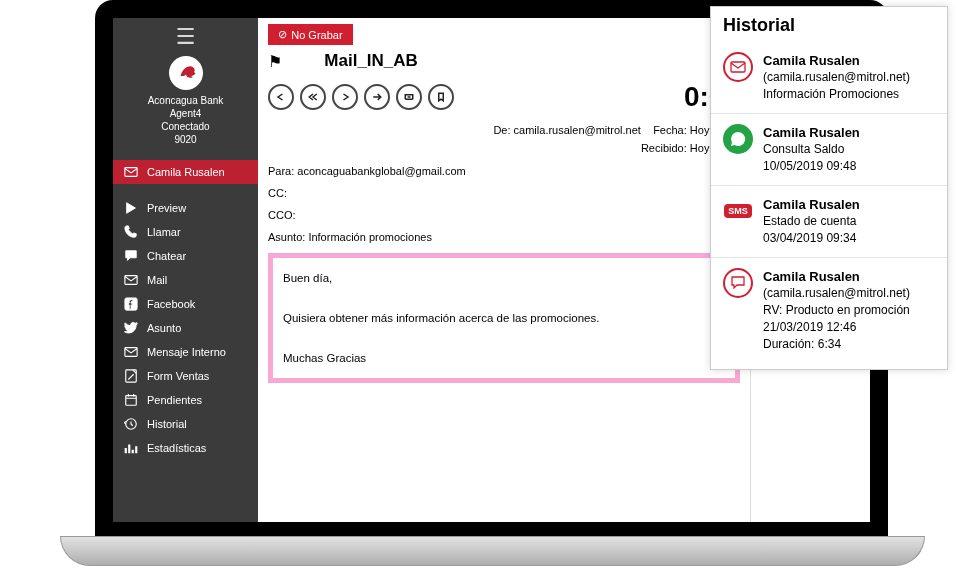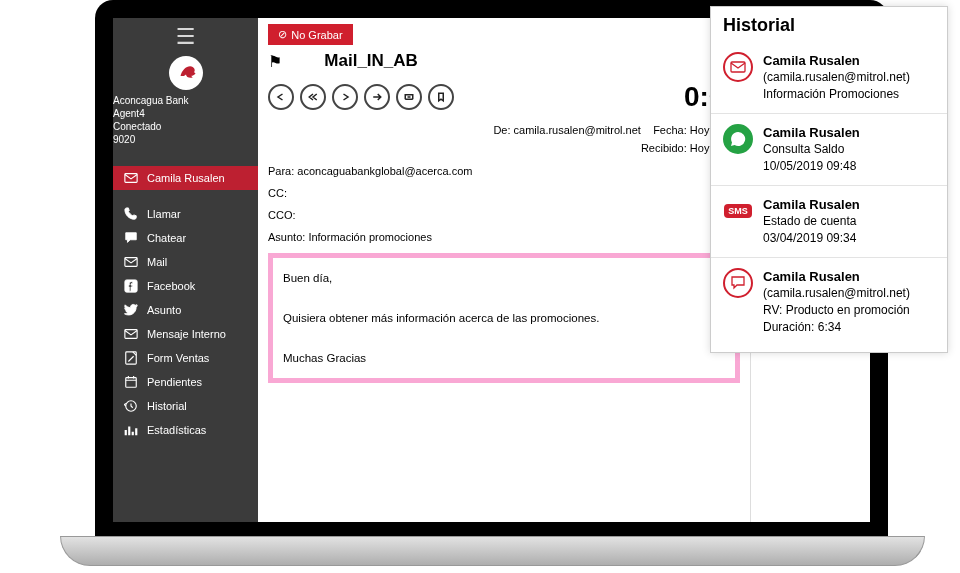--- a/index.html
+++ b/index.html
@@ -6,21 +6,21 @@
 body { background:#fff; width:960px; height:573px; position:relative; overflow:hidden; }
 
 
 .laptop { position:absolute; left:95px; top:0; width:793px; height:540px; background:#000; border-radius:18px 18px 0 0; padding:18px; }
 .laptop-base { position:absolute; left:60px; top:536px; width:865px; height:30px; background:linear-gradient(#e2e2e2,#aeaeae); border-radius:0 0 40px 40px; border:1px solid #999; }
 .screen { width:100%; height:100%; background:#fff; display:flex; overflow:hidden; }
 
 
 .sidebar { width:145px; background:#3b3b3b; color:#fff; font-size:11px; display:flex; flex-direction:column; }
 .burger { text-align:center; font-size:22px; padding:6px 0 2px; color:#d8d8d8; }
-.profile { text-align:left; padding:4px 0 20px; }
+.profile { text-align:center; padding:4px 0 14px; }
 .avatar { width:34px; height:34px; background:#fff; border-radius:50%; margin:0 auto 4px; display:flex; align-items:center; justify-content:center; }
 .avatar svg { width:22px; height:22px; }
 .profile-line { font-size:10px; line-height:13px; }
 .side-item { display:flex; align-items:center; gap:8px; padding:5px 10px; cursor:pointer; font-size:11px; }
 .side-item.active { background:#bd2031; }
 .side-icon { width:16px; height:14px; display:flex; align-items:center; justify-content:center; }
 .side-icon svg { width:14px; height:14px; fill:#fff; stroke:#fff; }
 
 
 .main { flex:1; background:#fff; padding:0; display:flex; }
@@ -140,20 +140,28 @@
               <use href="#i-mail"></use>
             </svg>
           </span>
         <span>Camila Rusalen</span>
       </div>
       <div style="height:12px"></div>
 
       <div class="side-item">
           <span class="side-icon">
             <svg viewBox="0 0 16 16">
+              <use href="#i-play"></use>
+            </svg>
+          </span>
+          <span>Preview</span>
+        </div>
+      <div class="side-item">
+          <span class="side-icon">
+            <svg viewBox="0 0 16 16">
               <use href="#i-phone"></use>
             </svg>
           </span>
           <span>Llamar</span>
         </div>
       <div class="side-item">
           <span class="side-icon">
             <svg viewBox="0 0 16 16">
               <use href="#i-chat"></use>
             </svg>
@@ -275,21 +283,21 @@
         </div>
 
         <div class="meta">
           <div><span>De:</span> <span>camila.rusalen@mitrol.net</span></div>
           <div class="meta-right">
             <div><span>Fecha:</span> <span>Hoy 10:07</span></div>
             <div><span>Recibido:</span> <span>Hoy 10:08</span></div>
           </div>
         </div>
 
-        <div class="field"><span>Para:</span> <span>aconcaguabankglobal@acerca.com</span></div>
+        <div class="field"><span>Para:</span> <span>aconcaguabankglobal@gmail.com</span></div>
         <div class="field">CC:</div>
         <div class="field">CCO:</div>
         <div class="field"><span>Asunto:</span> <span>Información promociones</span></div>
 
         <div class="body-box">
           <div>Buen día,</div><br>
           <div>Quisiera obtener más información acerca de las promociones.</div><br>
           <div>Muchas Gracias</div>
         </div>
       </div>
@@ -395,16 +403,17 @@
   <div class="hp-item">
     <div class="hp-icon">
         <svg viewBox="0 0 16 16" style="color:#d01f2e">
           <use href="#i-chat-o"></use>
         </svg>
       </div>
     <div class="hp-text">
       <div class="hp-name">Camila Rusalen</div>
       <div>(camila.rusalen@mitrol.net)</div>
       <div>RV: Producto en promoción</div>
+      <div>21/03/2019 12:46</div>
       <div><span>Duración:</span> <span>6:34</span></div>
     </div>
   </div>
 </div>
 
 </body></html>

